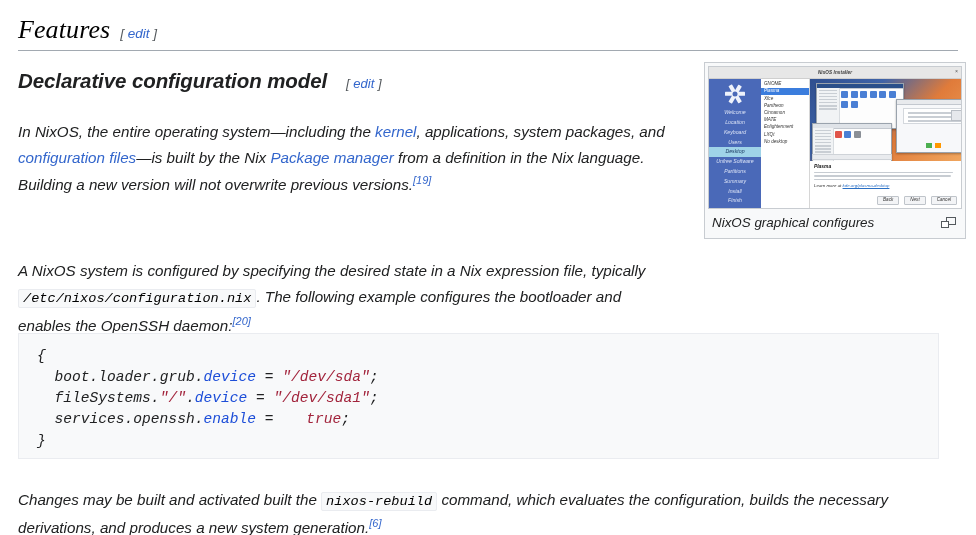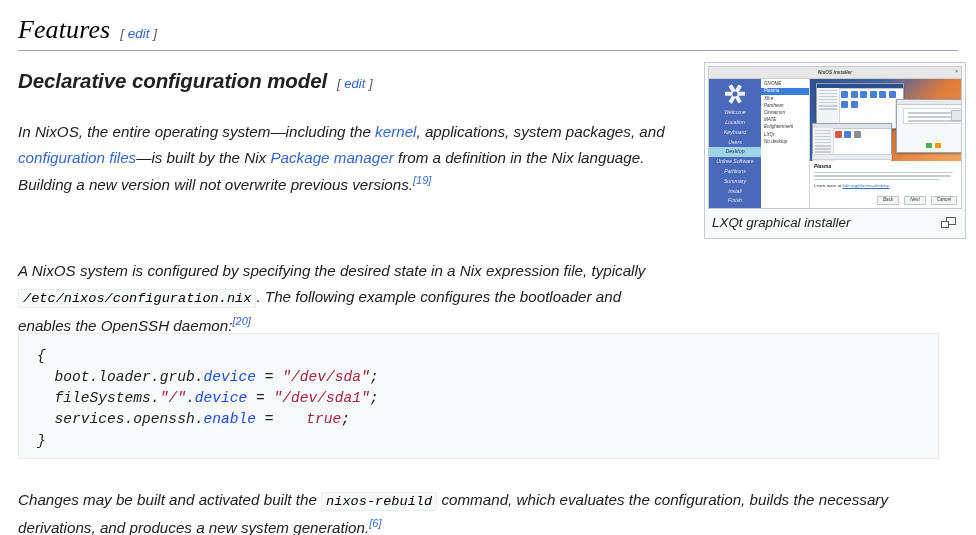--- a/index.html
+++ b/index.html
@@ -59,21 +59,21 @@
     height: 1px;
     background: #a2a9b1;
   }
 
   .h3-row {
     position: absolute;
     left: 18px;
     top: 68px;
     display: flex;
     align-items: baseline;
-    gap: 10px;
+    gap: 19px;
   }
   .h3-title {
     font-size: 20.5px;
     font-weight: bold;
     color: #202122;
     line-height: 1.25;
     letter-spacing: -0.1px;
   }
   .h3-row .edit-section { font-size: 13px; }
 
@@ -447,21 +447,21 @@
             <div class="inst-btns" id="instbtns">
                 <div class="b">Back</div>
                 <div class="b">Next</div>
                 <div class="b">Cancel</div>
               </div>
           </div>
         </div>
       </div>
     </div>
     <div class="thumb-caption">
-      <span>LXQt graphical installer</span>
+      <span>NixOS graphical configures</span>
       <span class="magnify">
           <i class="back"></i>
           <i class="front"></i>
         </span>
     </div>
   </div>
 
 </div>
 
 </body></html>

